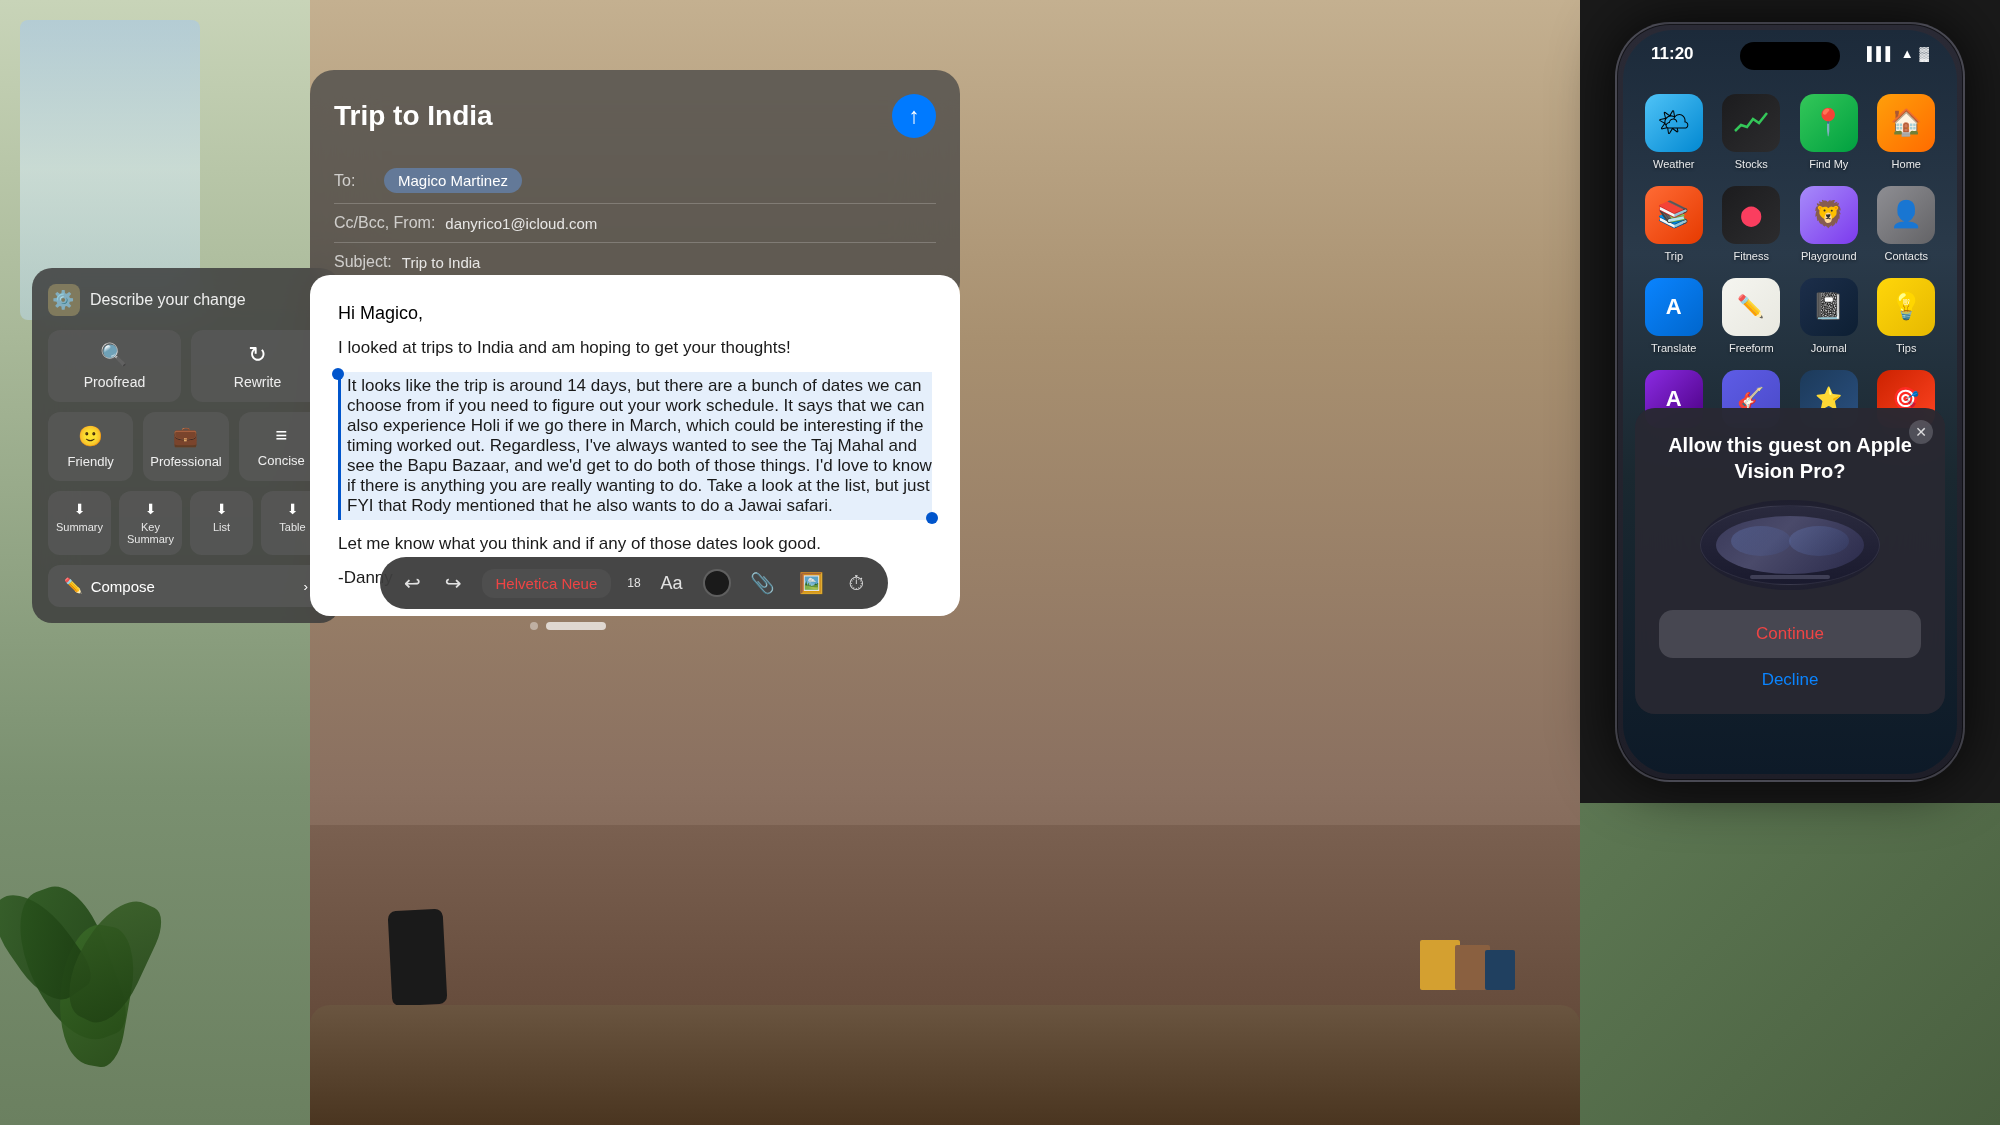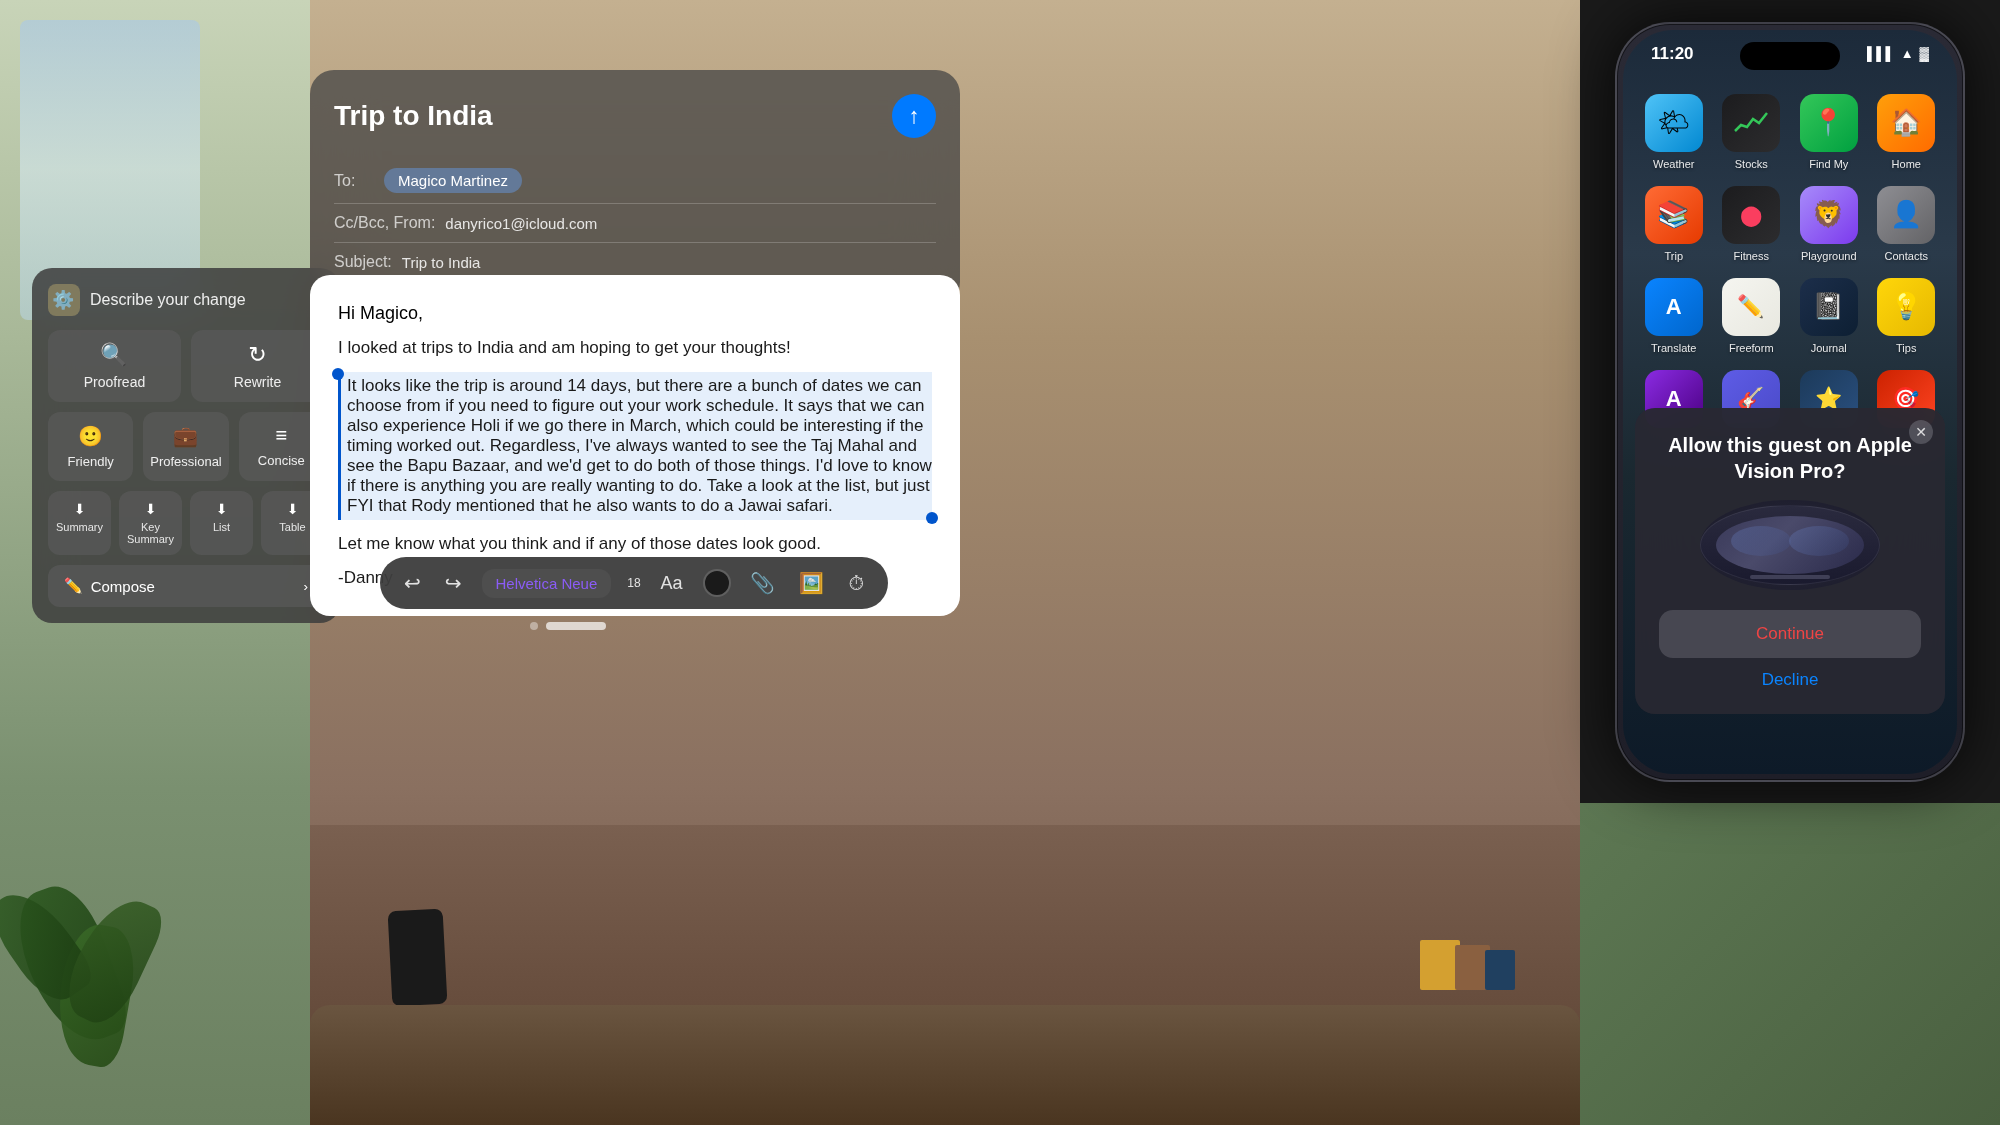--- a/index.html
+++ b/index.html
@@ -314,21 +314,21 @@
       cursor: pointer;
       background: none;
       border: none;
       padding: 4px;
     }
 
     .toolbar-font {
       background: rgba(80,80,80,0.8);
       border-radius: 12px;
       padding: 6px 14px;
-      color: #8b5cf6;
+      color: #ef4444;
       font-size: 15px;
       display: flex;
       align-items: center;
       gap: 6px;
     }
 
     .toolbar-font-size {
       color: rgba(255,255,255,0.85);
       font-size: 12px;
     }

